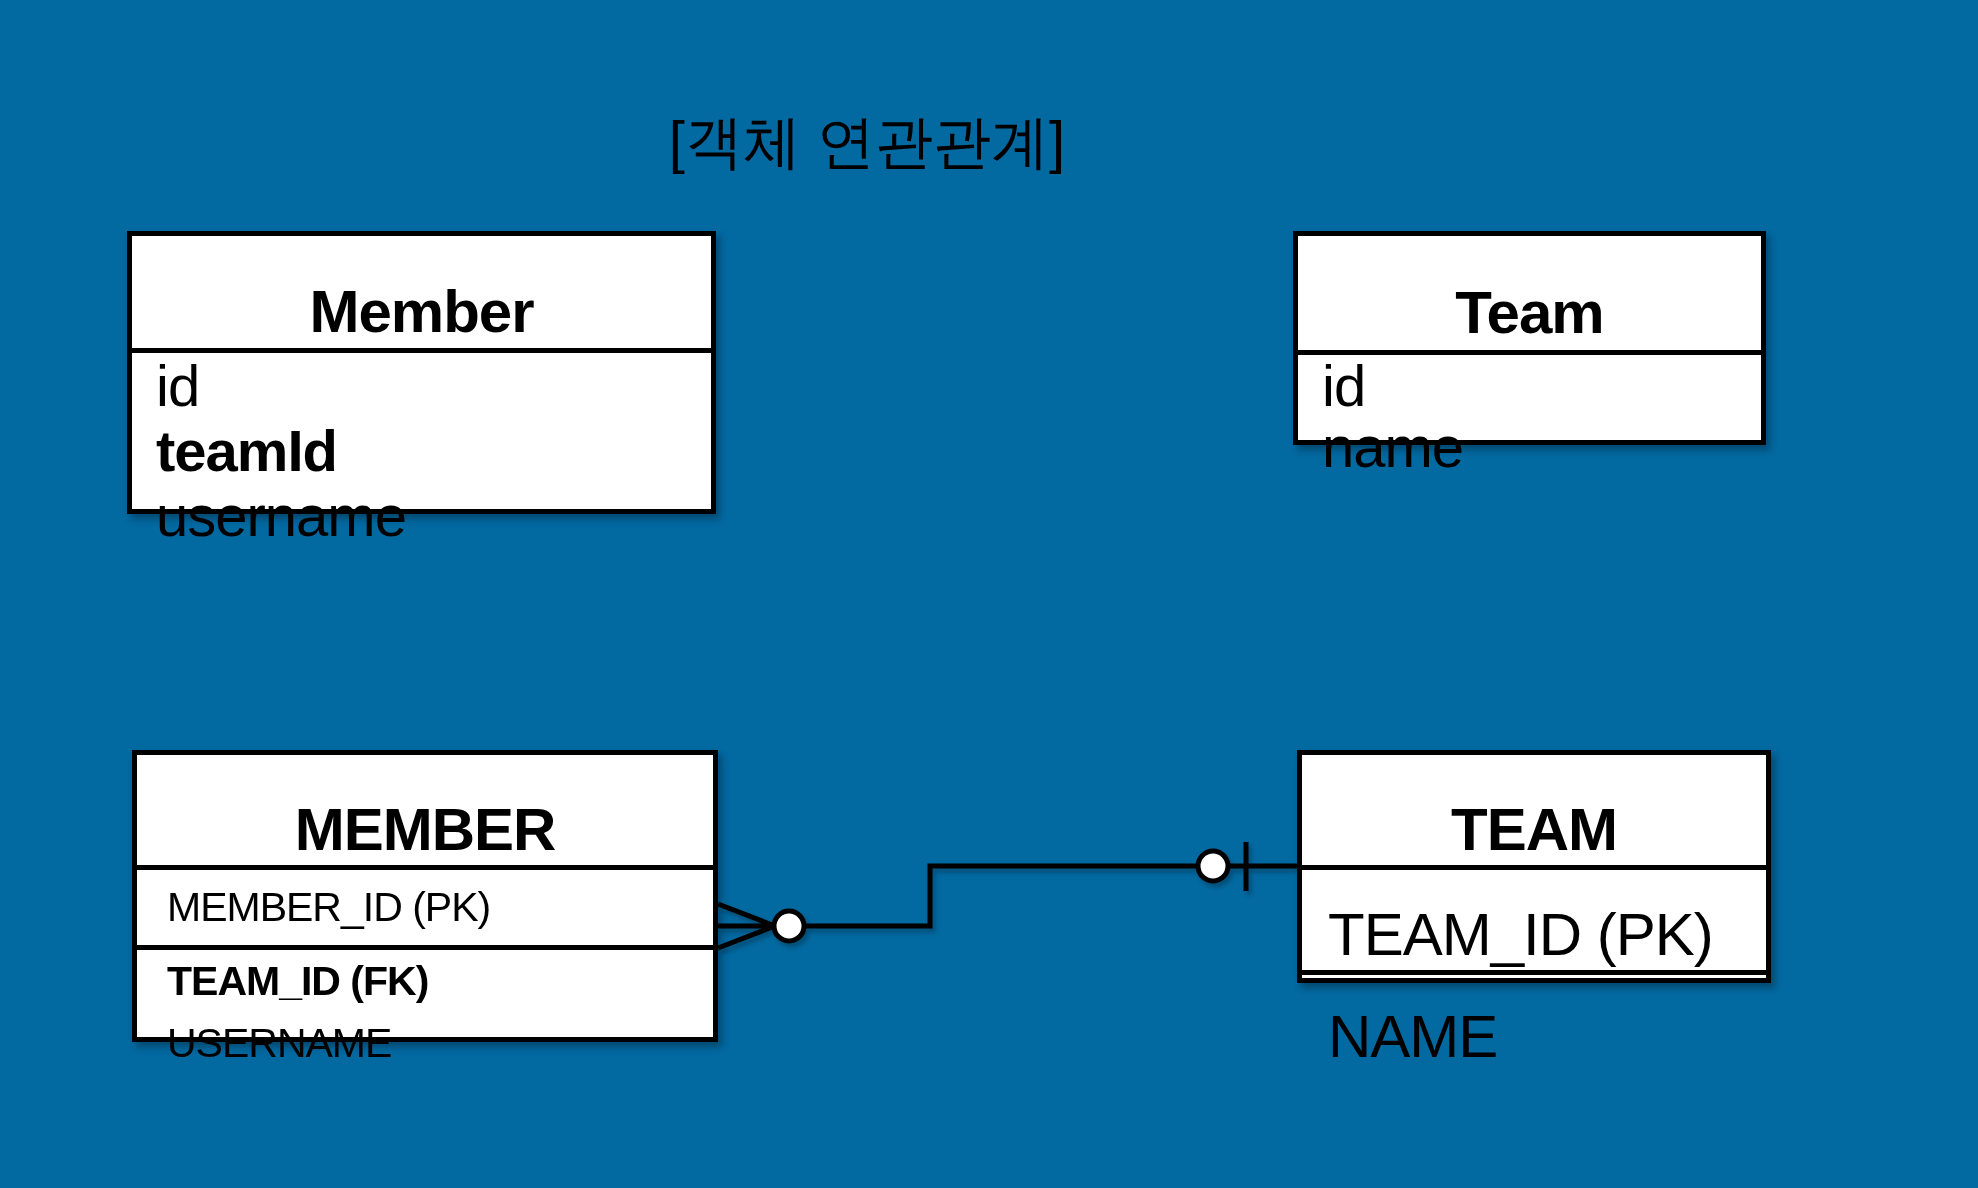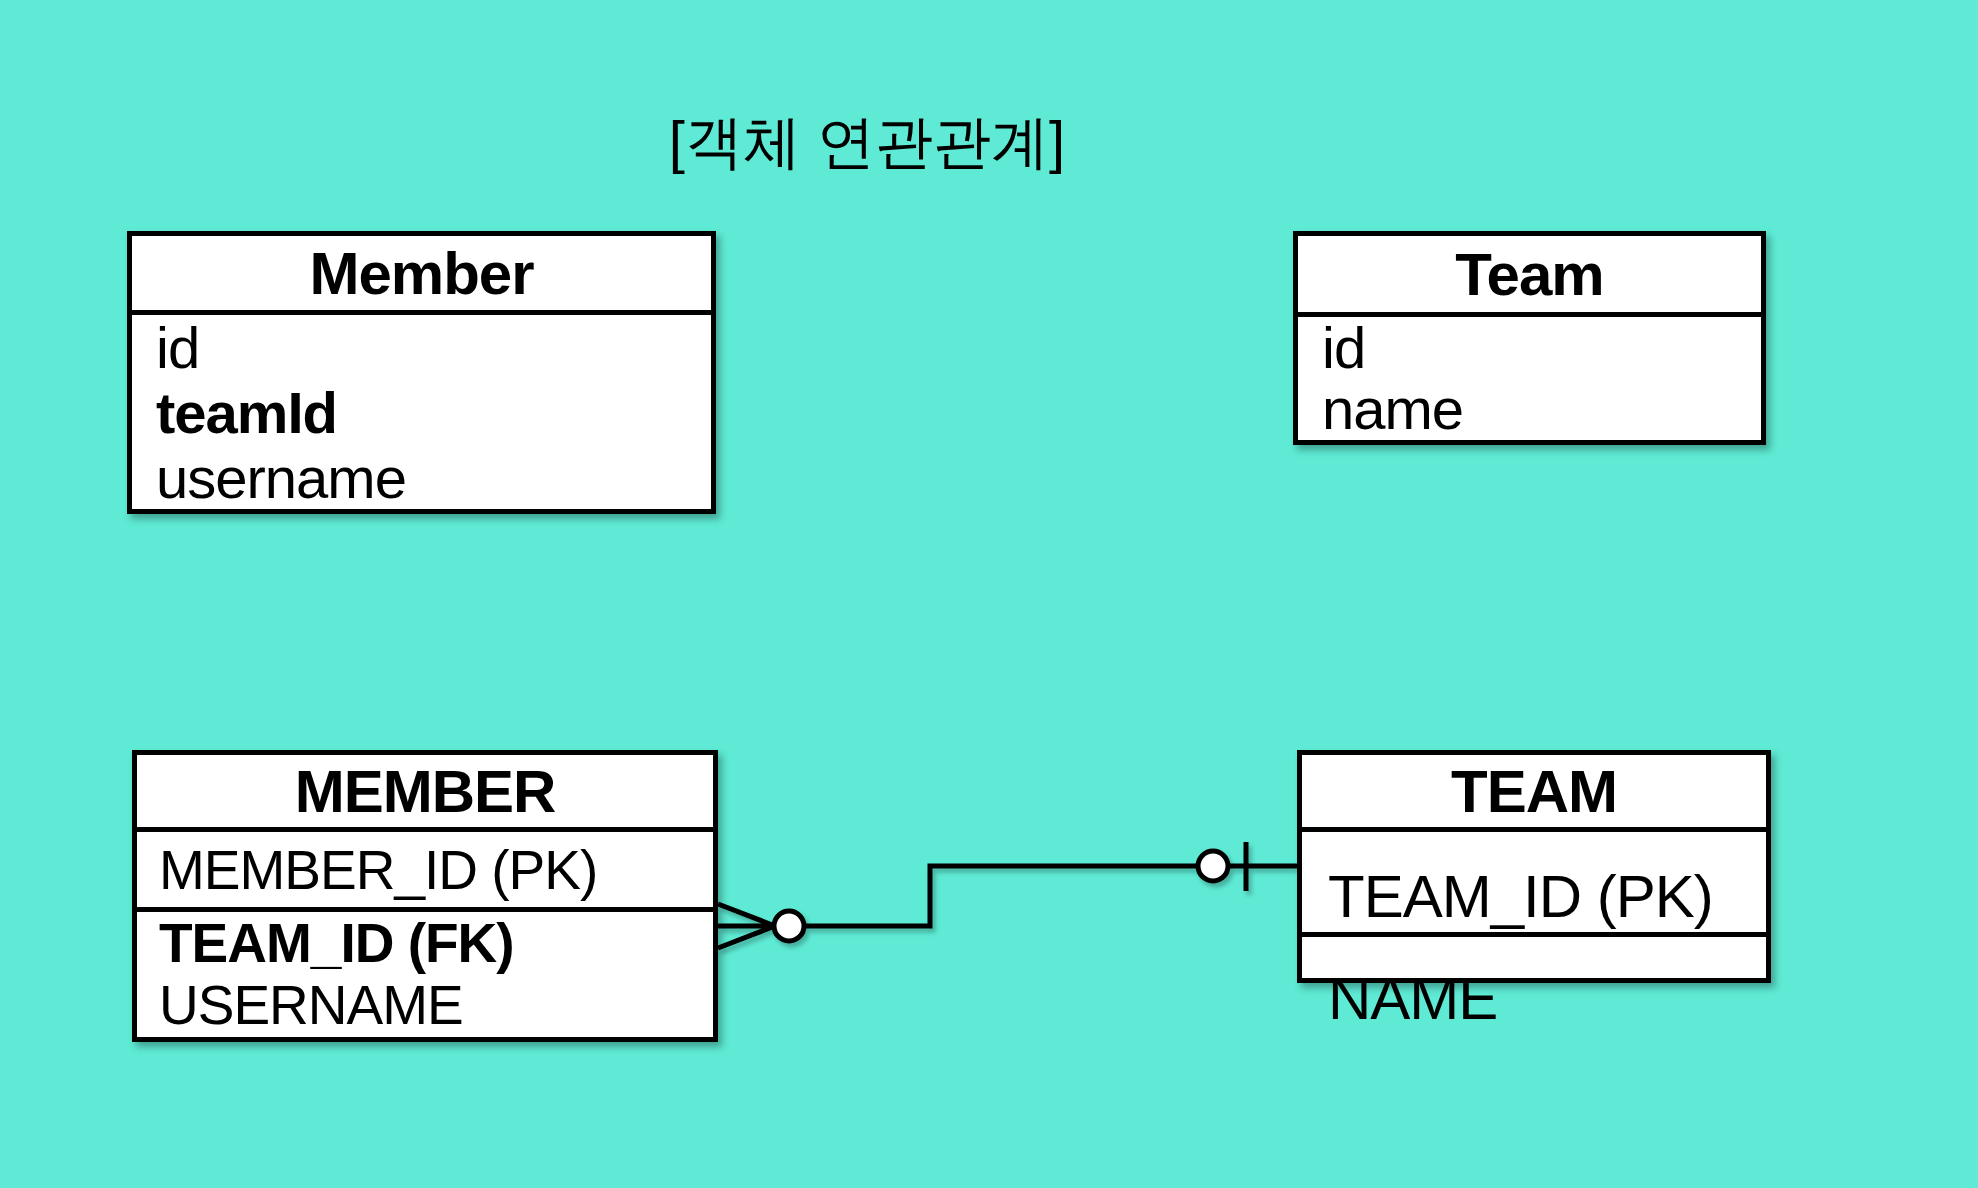--- a/index.html
+++ b/index.html
@@ -1,20 +1,20 @@
 <!DOCTYPE html>
 <html><head>
 <meta charset="utf-8">
 <style>
   html, body { margin: 0; padding: 0; background: #ffffff; }
   .canvas {
     position: relative;
     width: 1978px;
     height: 1188px;
-    background: #5eead4;
+    background: #0369a1;
     font-family: "Liberation Sans", sans-serif;
     color: #000000;
     overflow: hidden;
   }
 
   .section-title {
     position: absolute;
     transform: translateX(-50%);
     white-space: nowrap;
     font-size: 58px;
@@ -33,20 +33,21 @@
   }
   .hdr {
     display: flex;
     align-items: center;
     justify-content: center;
     font-weight: bold;
     font-size: 60px;
     letter-spacing: -1px;
     border-bottom: 5px solid #000;
     box-sizing: content-box;
+    margin-top: 38px;
   }
   .row {
     display: flex;
     align-items: center;
     letter-spacing: -1px;
     box-sizing: content-box;
   }
   .row.bold { font-weight: bold; }
   .sep { border-bottom: 5px solid #000; }
 
@@ -55,21 +56,21 @@
   #e-member .hdr { height: 74px; }
   #e-member .row { height: 65px; padding-left: 24px; font-size: 58px; }
 
   #e-team { left: 1293px; top: 231px; width: 473px; height: 214px; }
   #e-team .hdr { height: 76px; }
   #e-team .row { height: 61px; padding-left: 24px; font-size: 58px; }
 
   
   #t-member { left: 132px; top: 750px; width: 586px; height: 292px; }
   #t-member .hdr { height: 72px; }
-  #t-member .row { font-size: 55px; padding-left: 22px; }
+  #t-member .row { font-size: 41px; padding-left: 30px; }
   #t-member .pk-row { height: 75px; }
   #t-member .col-row { height: 62px; }
 
   #t-team { left: 1297px; top: 750px; width: 474px; height: 233px; }
   #t-team .hdr { height: 72px; }
   #t-team .row { font-size: 60px; padding-left: 26px; margin-top: 28px; }
   #t-team .pk-row { height: 72px; }
   #t-team .col-row { height: 66px; }
 
   .connector {

